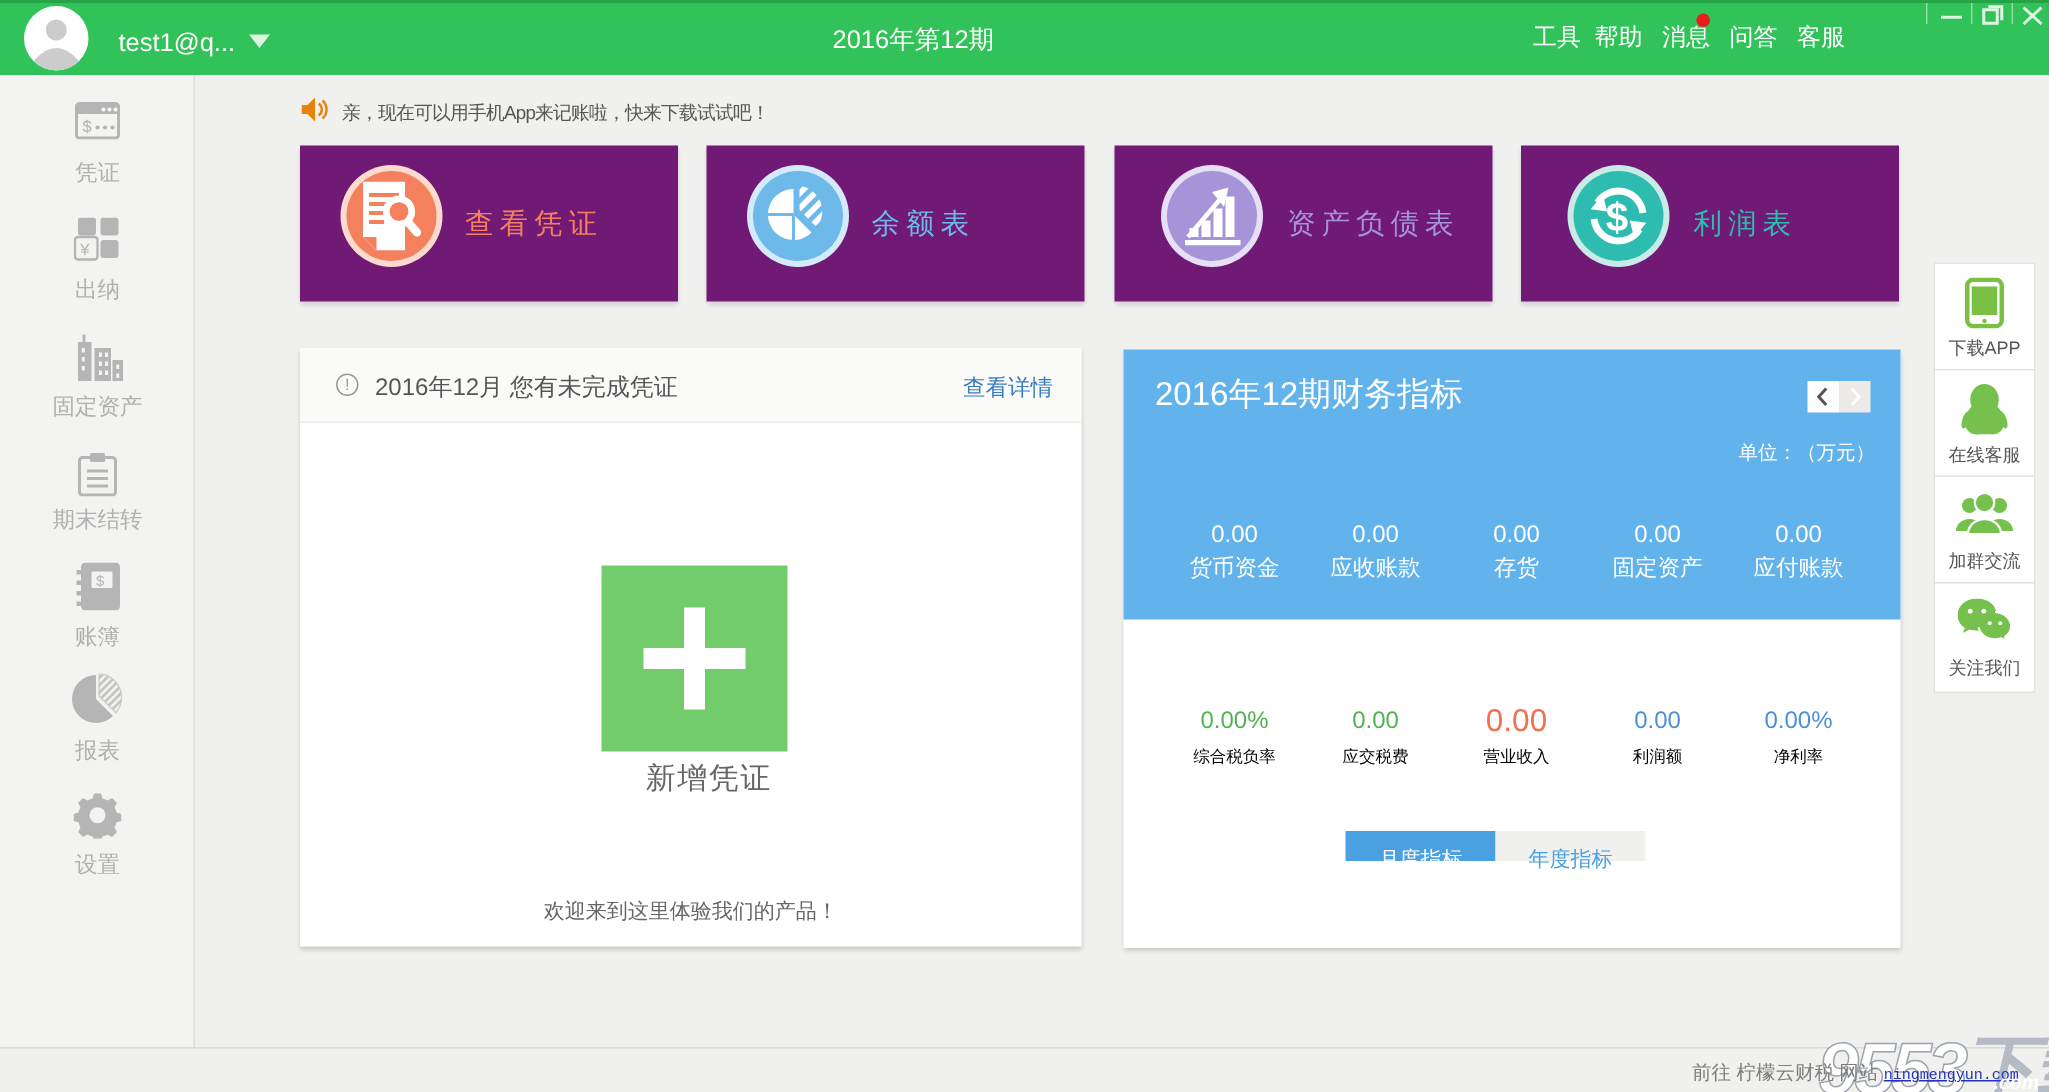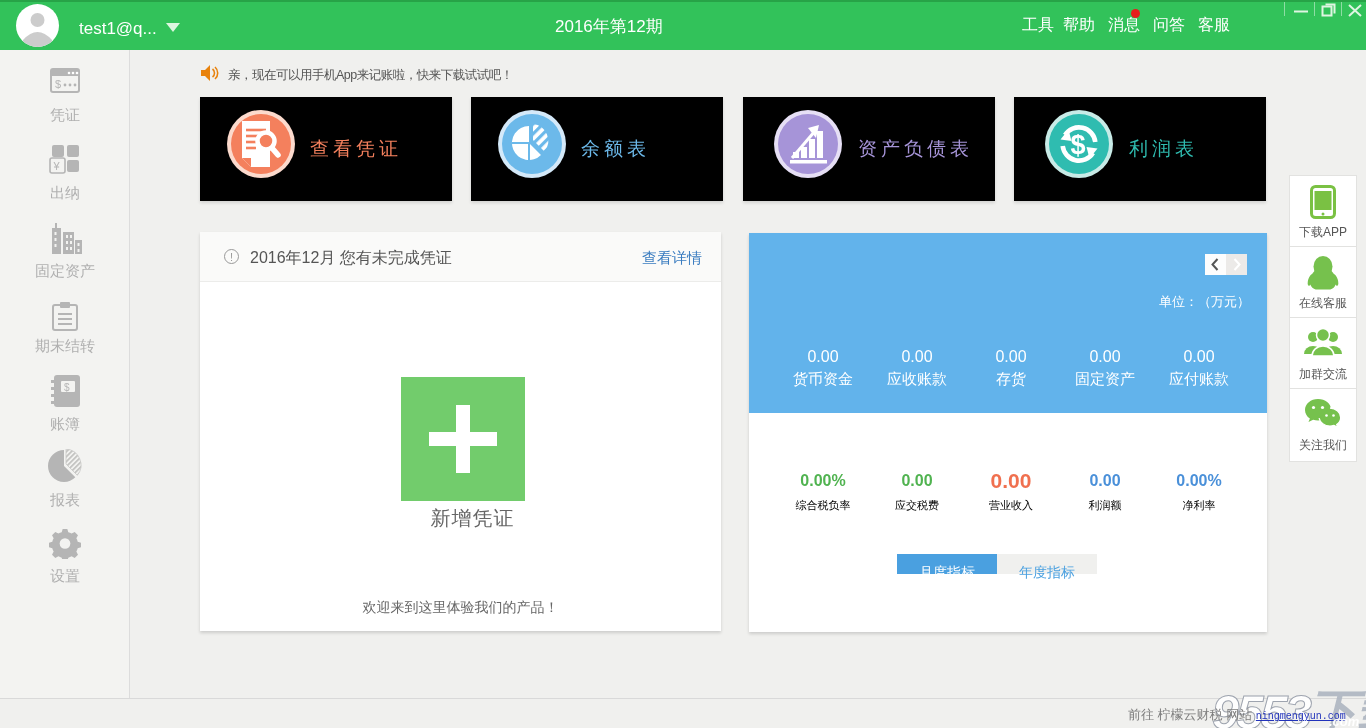--- a/index.html
+++ b/index.html
@@ -24,21 +24,21 @@
 
 #sidebar { position:absolute; left:0; top:50px; width:130px; height:648px; background:#f3f3f1; border-right:1px solid #dcdcdc; }
 .sideicon { position:absolute; left:0; width:130px; text-align:center; }
 .sidelabel { position:absolute; left:0; width:130px; text-align:center; color:#b0b0b0; font-size:15px; }
 
 
 #notif { position:absolute; left:228px; top:67px; font-size:12.5px; letter-spacing:-0.5px; color:#555; }
 #speaker { position:absolute; left:201px; top:65px; }
 
 
-.card { position:absolute; top:97px; width:252px; height:104px; background:#000000; box-shadow:0 2px 3px rgba(0,0,0,0.12); }
+.card { position:absolute; top:97px; width:252px; height:104px; background:#701a75; box-shadow:0 2px 3px rgba(0,0,0,0.12); }
 .cring { position:absolute; left:27px; top:13px; width:68px; height:68px; border-radius:50%; }
 .ccirc { position:absolute; left:4px; top:4px; width:60px; height:60px; border-radius:50%; }
 .clabel { position:absolute; left:110px; top:39px; font-size:19px; letter-spacing:4px; }
 
 
 #lpanel { position:absolute; left:200px; top:232px; width:521px; height:399px; background:#fff; box-shadow:0 2px 3px rgba(0,0,0,0.15); }
 #lphead { position:absolute; left:0; top:0; width:521px; height:50px; background:#fafaf9; border-bottom:1px solid #ececea; }
 #lphead .tt { position:absolute; left:50px; top:16px; font-size:16px; color:#555; }
 #lphead .lnk { position:absolute; right:19px; top:17px; font-size:15px; color:#3a7cc0; }
 #infocirc { position:absolute; left:24px; top:17px; width:15px; height:15px; border:1px solid #999; border-radius:50%; color:#999; font-size:11px; text-align:center; line-height:15px; }
@@ -55,21 +55,21 @@
 .arrbtn { position:absolute; top:21px; width:21px; height:21px; }
 #arr1 { left:456px; background:#fdfdfd; }
 #arr2 { left:477px; background:#eceae8; }
 #unit { position:absolute; right:17px; top:60px; color:#fff; font-size:13px; }
 .statrow { position:absolute; left:27px; width:470px; display:flex; }
 .statrow .col { flex:1; text-align:center; }
 #bluestats { top:113px; color:#fff; }
 #bluestats .v { font-size:16px; line-height:22px; }
 #bluestats .l { font-size:15px; line-height:22px; }
 #whitestats { top:235px; }
-#whitestats .v { font-size:16px; line-height:26px;font-weight:bold; }
+#whitestats .v { font-size:16px; line-height:26px; }
 #whitestats .l { font-size:11px; line-height:22px; color:#000000; }
 .tab { position:absolute; top:321px; width:100px; height:20px; text-align:center; line-height:36px; font-size:14px; }
 #tab1 { left:148px; background:#4aa0e0; color:#fff; }
 #tab2 { left:248px; background:#f0f0ee; color:#4aa0e0; }
 
 
 .tool { position:absolute; left:1289px; width:68px; height:74px; background:#fff; border:1px solid #e2e2e0; text-align:center; }
 .tool .tl { position:absolute; left:0; bottom:7px; width:100%; font-size:12px; color:#555; }
 
 
@@ -269,20 +269,21 @@
   <div id="plusbox">
       <div class="h"></div>
       <div class="v"></div>
     </div>
   <div id="addlbl">新增凭证</div>
   <div id="welcome">欢迎来到这里体验我们的产品！</div>
 </div>
 
 <div id="rpanel">
   <div id="rpblue">
+    <div id="rptitle">2016年12期财务指标</div>
     <div class="arrbtn" id="arr1"><svg width="21" height="21">
           <path d="M12.5 5 L7.5 10.5 L12.5 16" stroke="#555" stroke-width="2" fill="none"></path>
         </svg></div>
     <div class="arrbtn" id="arr2"><svg width="21" height="21">
           <path d="M8.5 5 L13.5 10.5 L8.5 16" stroke="#fff" stroke-width="2" fill="none"></path>
         </svg></div>
     <div id="unit">单位：（万元）</div>
     <div class="statrow" id="bluestats">
       <div class="col">
           <div class="v">0.00</div>

